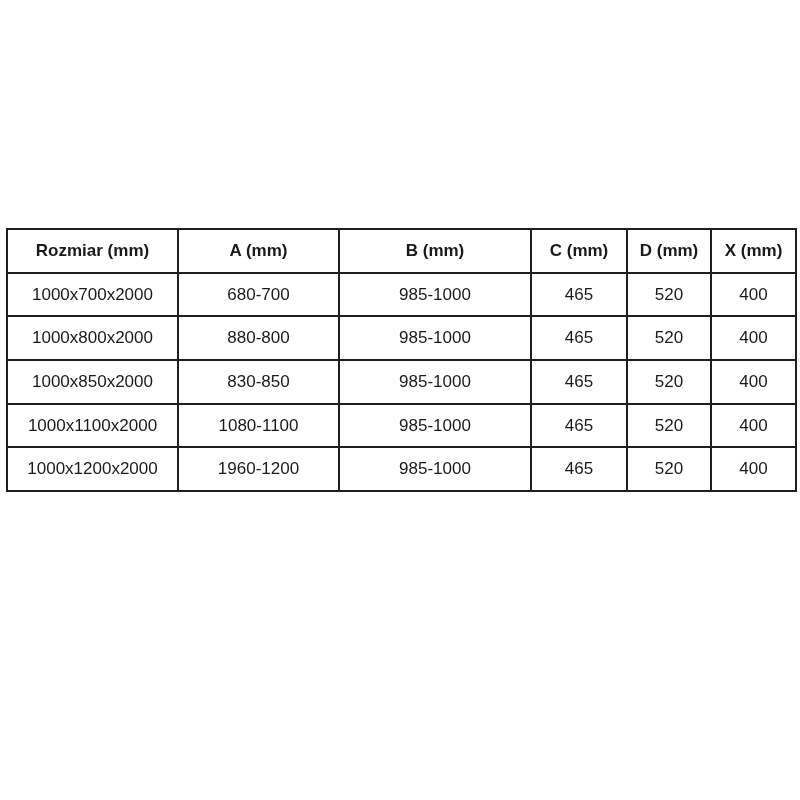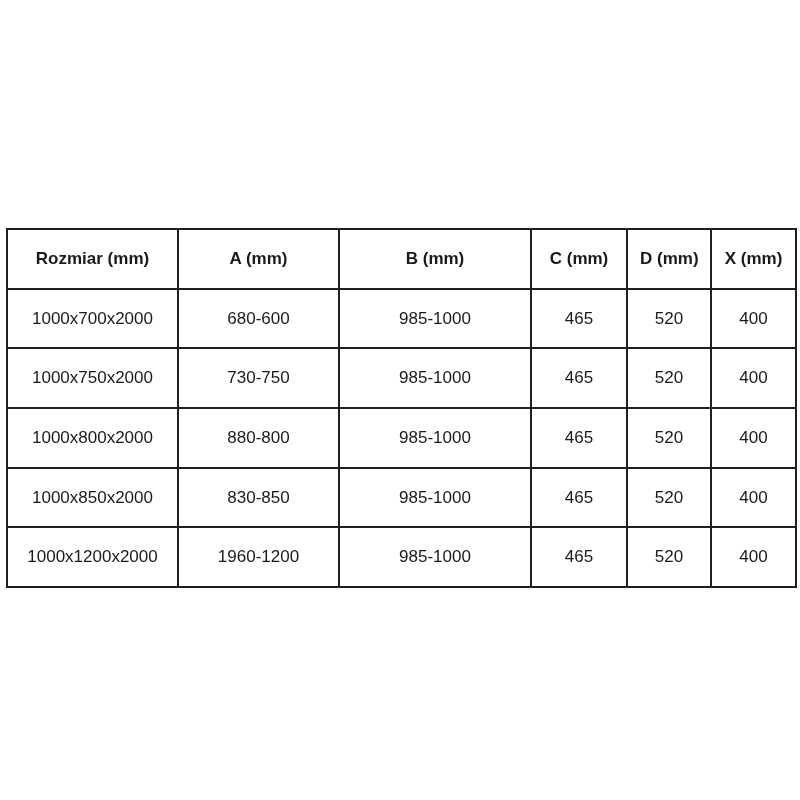--- a/index.html
+++ b/index.html
@@ -27,21 +27,21 @@
     border-collapse: collapse;
     table-layout: fixed;
     background: #ffffff;
   }
   table.size-table th,
   table.size-table td {
     border: 2px solid #1f1f1f;
     text-align: center;
     vertical-align: middle;
     height: 33.7px; 
-    padding: 12px;
+    padding: 4px;
     font-size: 17px;
     color: #1a1a1a;
     white-space: nowrap;
     overflow: hidden;
   }
   table.size-table th {
     font-weight: bold;
   }
 </style>
 </head>
@@ -63,29 +63,21 @@
           <th>A (mm)</th>
           <th>B (mm)</th>
           <th>C (mm)</th>
           <th>D (mm)</th>
           <th>X (mm)</th>
         </tr>
     </thead>
     <tbody>
         <tr>
           <td>1000x700x2000</td>
-          <td>680-600</td>
-          <td>985-1000</td>
-          <td>465</td>
-          <td>520</td>
-          <td>400</td>
-        </tr>
-        <tr>
-          <td>1000x750x2000</td>
-          <td>730-750</td>
+          <td>680-700</td>
           <td>985-1000</td>
           <td>465</td>
           <td>520</td>
           <td>400</td>
         </tr>
         <tr>
           <td>1000x800x2000</td>
           <td>880-800</td>
           <td>985-1000</td>
           <td>465</td>
@@ -94,20 +86,28 @@
         </tr>
         <tr>
           <td>1000x850x2000</td>
           <td>830-850</td>
           <td>985-1000</td>
           <td>465</td>
           <td>520</td>
           <td>400</td>
         </tr>
         <tr>
+          <td>1000x1100x2000</td>
+          <td>1080-1100</td>
+          <td>985-1000</td>
+          <td>465</td>
+          <td>520</td>
+          <td>400</td>
+        </tr>
+        <tr>
           <td>1000x1200x2000</td>
           <td>1960-1200</td>
           <td>985-1000</td>
           <td>465</td>
           <td>520</td>
           <td>400</td>
         </tr>
       </tbody>
   </table>
 </div>

